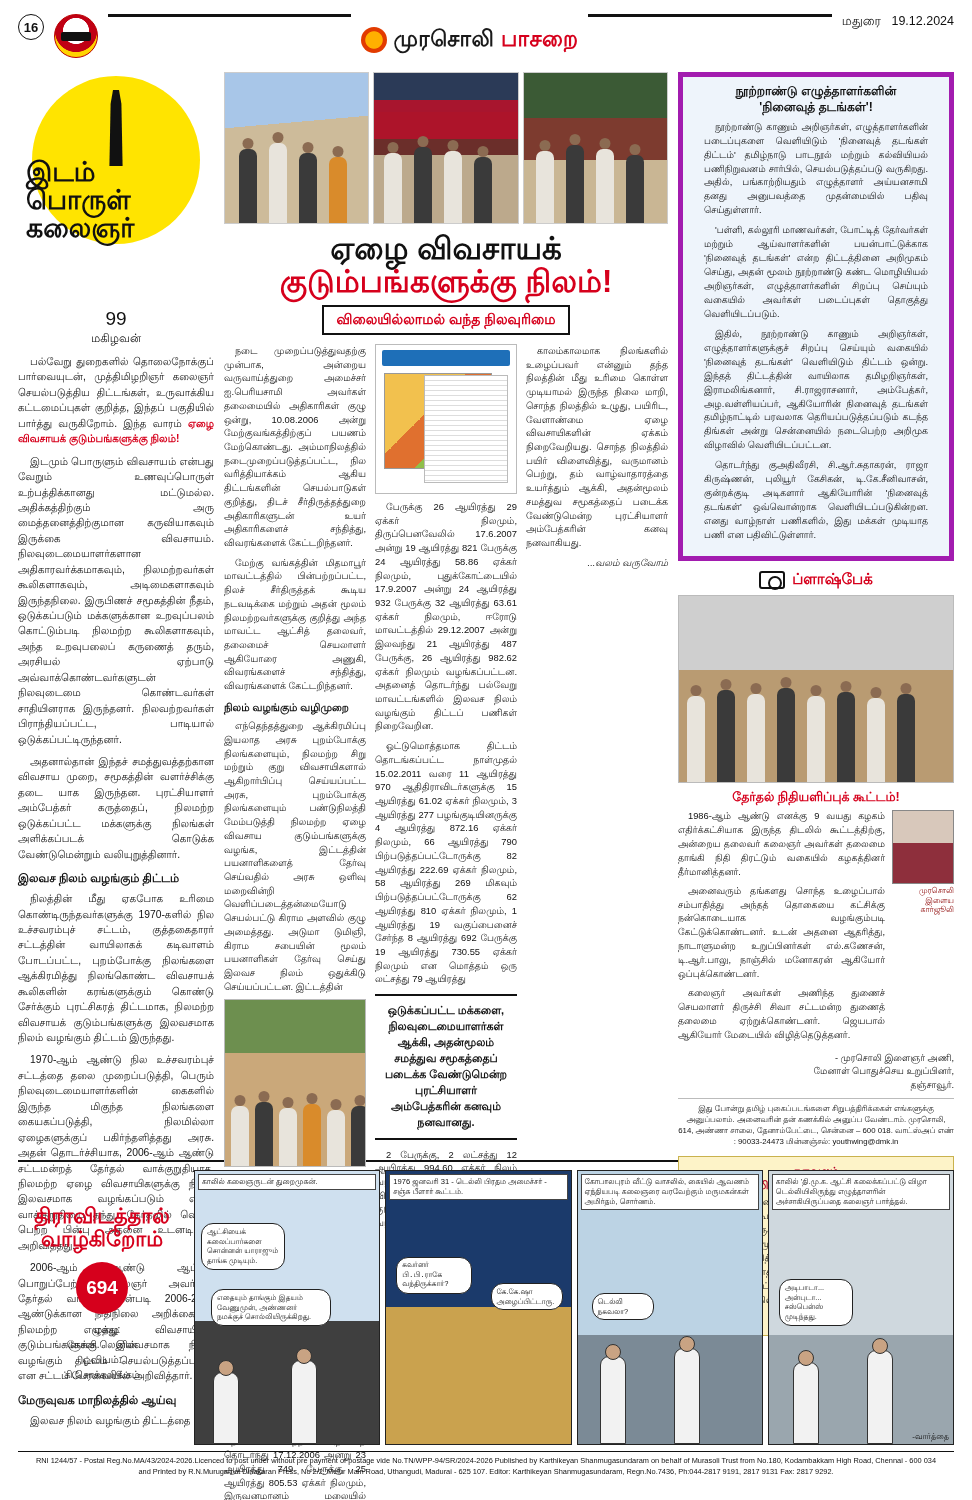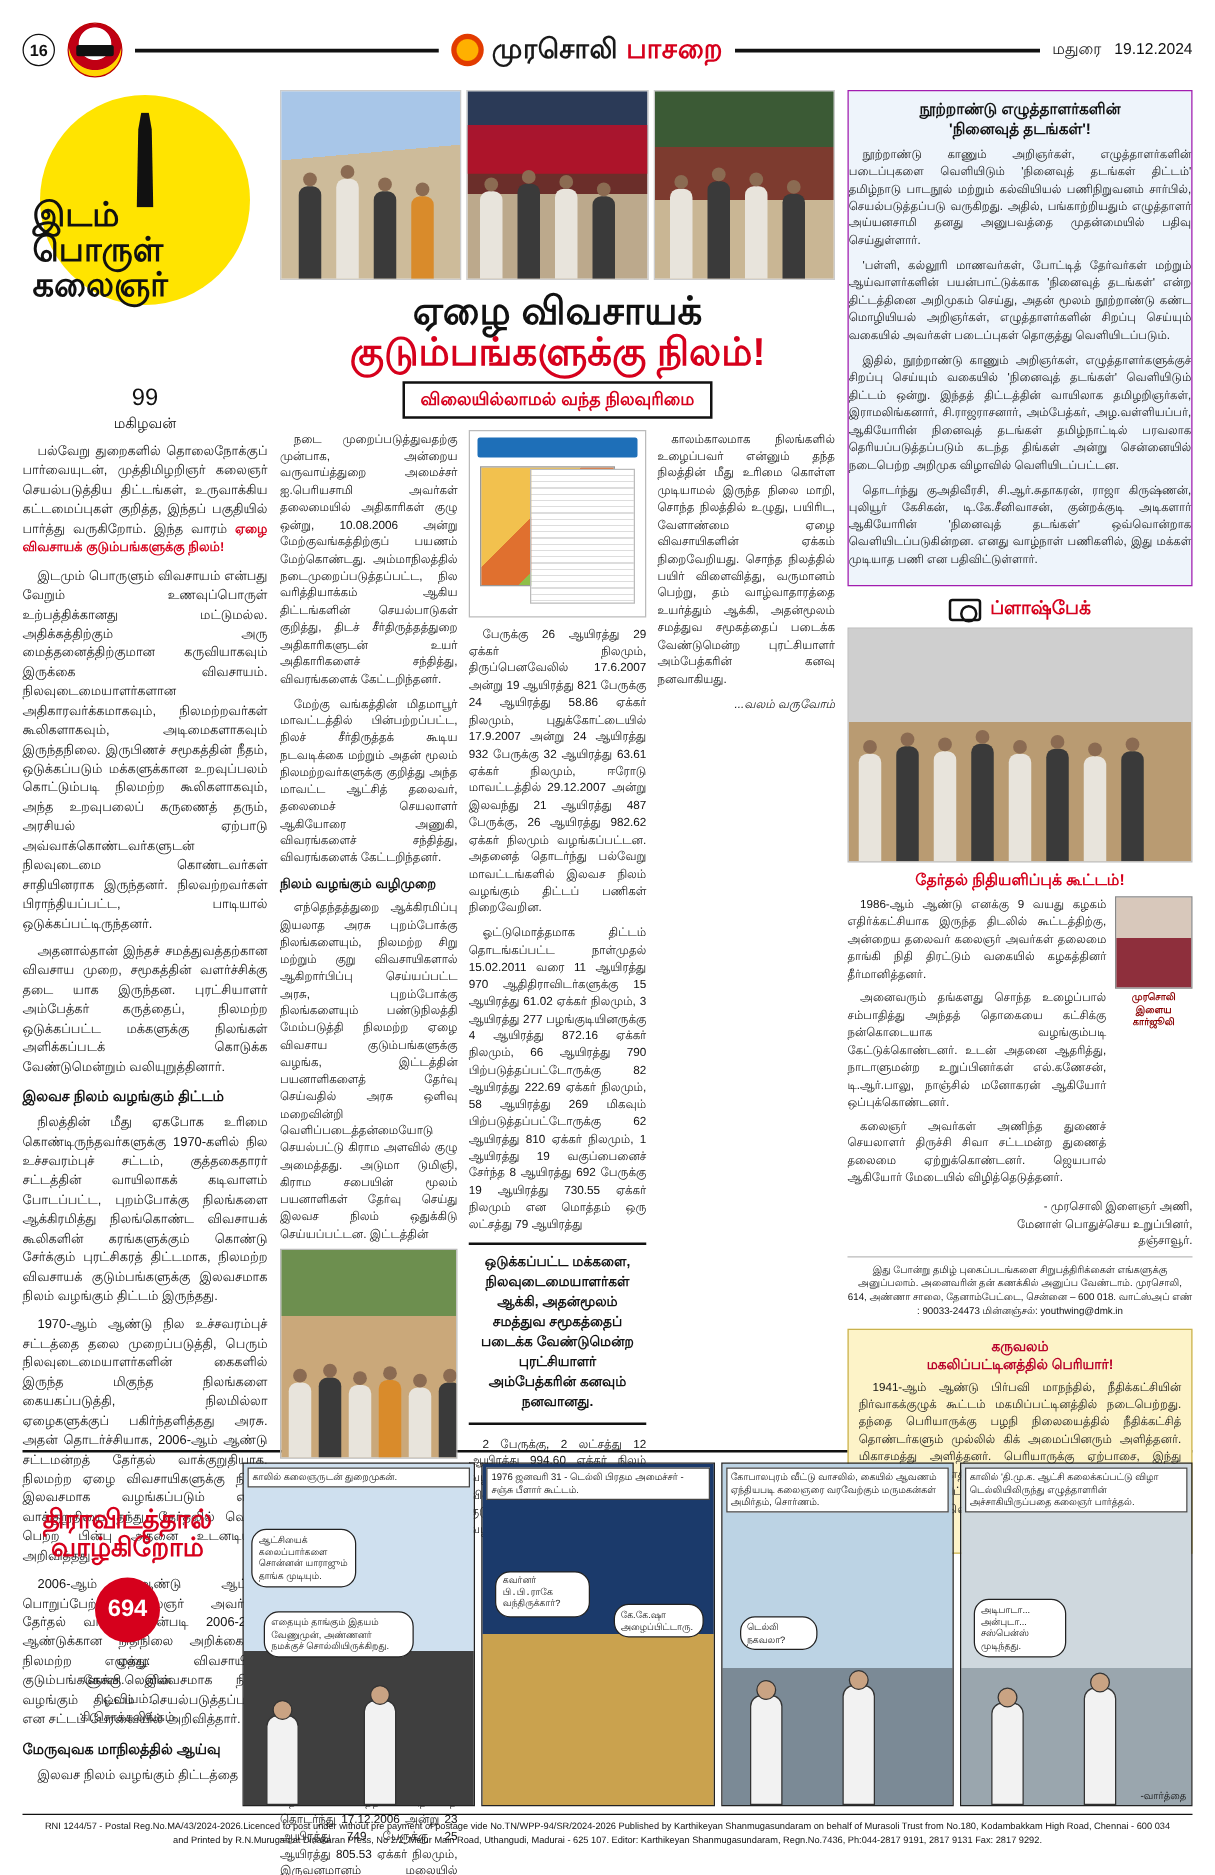--- a/index.html
+++ b/index.html
@@ -7,21 +7,21 @@
   body {
     width: 972px; height: 1500px;
     background: #ffffff;
     font-family: "Liberation Sans", sans-serif;
     color: #111;
     overflow: hidden;
   }
   .page { position: relative; width: 972px; height: 1500px; padding: 14px 18px 0 18px; }
 
   
-  .masthead { position: relative; height: 52px; display:flex; align-items:center; }
+  .masthead { position: relative; height: 52px; display:flex; }
   .page-num {
     width: 26px; height: 26px; border-radius: 50%;
     border: 1.6px solid #111; display:flex; align-items:center; justify-content:center;
     font-size: 13px; font-weight: bold; margin-right: 10px;
   }
   .logo-badge {
     width: 44px; height: 44px; border-radius: 50%;
     background: radial-gradient(circle at 50% 38%, #fff 0 38%, #c00014 40% 62%, #ffd400 64% 100%);
     border: 1.5px solid #b00;
     position: relative; flex: 0 0 auto;
@@ -89,37 +89,37 @@
   .board-img { height: 150px; border:1px solid #bbb; background:#fff; position:relative; overflow:hidden; }
   .board-img .bh { position:absolute; left:6px; right:6px; top:5px; height:16px; background:#1e6fb8; border-radius:2px; }
   .board-img .bmap { position:absolute; left:8px; top:28px; width:108px; height:96px; background:
       linear-gradient(135deg,#f2c14e 0 40%, #e0702f 40% 62%, #8fbf4a 62% 80%, #4f9fd8 80% 100%);
       border:1px solid #999; }
   .board-img .bside { position:absolute; right:8px; top:30px; width:84px; bottom:10px; background:repeating-linear-gradient(#fff 0 4px,#ddd 4px 5px); border:1px solid #bbb;}
   .grp-img { height: 168px; border:1px solid #bbb; background: linear-gradient(180deg,#6d8f4f 0 32%, #caa87a 32% 100%); position:relative; overflow:hidden; }
   .quote-box { border-top:2px solid #111; border-bottom:2px solid #111; padding: 7px 4px; margin: 8px 0; text-align:center; font-size: 11px; font-weight:bold; line-height:1.45; }
 
   
-  .panel { border:1px solid #a21caf; padding: 7px 0; }
+  .panel { border:5px solid #a21caf; padding: 7px 21px; }
   .panel.tint { background:#eef4fb; }
   .panel-h { text-align:center; font-size: 12.2px; font-weight:bold; line-height:1.3; margin-bottom:5px; }
   .r-txt { font-size: 9.3px; line-height:1.5; text-align: justify; }
   .r-txt p { margin:0 0 6px 0; text-indent: 11px; }
   .flash-head { display:flex; align-items:center; justify-content:center; gap:7px; margin: 9px 0 5px 0; }
   .cam { width:26px; height:18px; border:2px solid #111; border-radius:3px; position:relative; }
   .cam:after { content:""; position:absolute; left:7px; top:3px; width:10px; height:10px; border:2px solid #111; border-radius:50%; }
   .flash-title { font-size: 15px; font-weight:bold; color:#d6001c; }
   .flash-img { height: 188px; border:1px solid #bbb; background: linear-gradient(180deg,#cfcfcf 0 40%, #b99b72 40% 100%); position:relative; overflow:hidden; }
   .meet-head { text-align:center; font-size: 12.5px; font-weight:bold; color:#d6001c; margin: 7px 0 4px 0; }
   .meet-wrap { display:flex; gap:7px; }
   .meet-txt { flex:1; font-size: 9.3px; line-height:1.5; text-align: justify; }
   .meet-txt p { margin:0 0 5px 0; text-indent: 10px; }
   .portrait { width: 62px; flex:0 0 62px; }
   .portrait .pic { width:62px; height:74px; border:1px solid #888; background: linear-gradient(180deg,#d8c8bb 0 45%,#8e2f3c 45% 100%); }
-  .portrait .cap { font-size: 7.8px; text-align:center; line-height:1.25; margin-top:2px; color:#8b0000; font-weight:bold; }
+  .portrait .cap { font-size: 7.8px; text-align:right; line-height:1.25; margin-top:2px; color:#8b0000; font-weight:normal; }
   .sign { text-align:right; font-size: 9.2px; line-height:1.45; margin-top:4px; }
   .addr { font-size: 7.8px; line-height:1.4; text-align:center; margin-top:6px; border-top:1px solid #bbb; padding-top:5px; }
   .box-yellow { background:#fdf3c8; border:1px solid #c9b24e; padding:7px 8px; margin-top:8px; }
   .box-yellow .bh { text-align:center; font-size:11px; font-weight:bold; color:#b8002a; line-height:1.3; margin-bottom:4px; }
 
   
   .comic { border-top: 2px solid #111; margin-top: 8px; padding-top: 8px; display:grid; grid-template-columns: 168px 1fr; gap: 8px; height: 285px; }
   .comic-left { text-align:center; }
   .comic-title { font-size: 21px; font-weight:bold; color:#d6001c; line-height:1.1; margin-top: 34px; }
   .comic-num { width:52px; height:52px; border-radius:50%; background:#d6001c; color:#fff; display:flex; align-items:center; justify-content:center; font-size:19px; font-weight:bold; margin: 12px auto 8px auto; }

